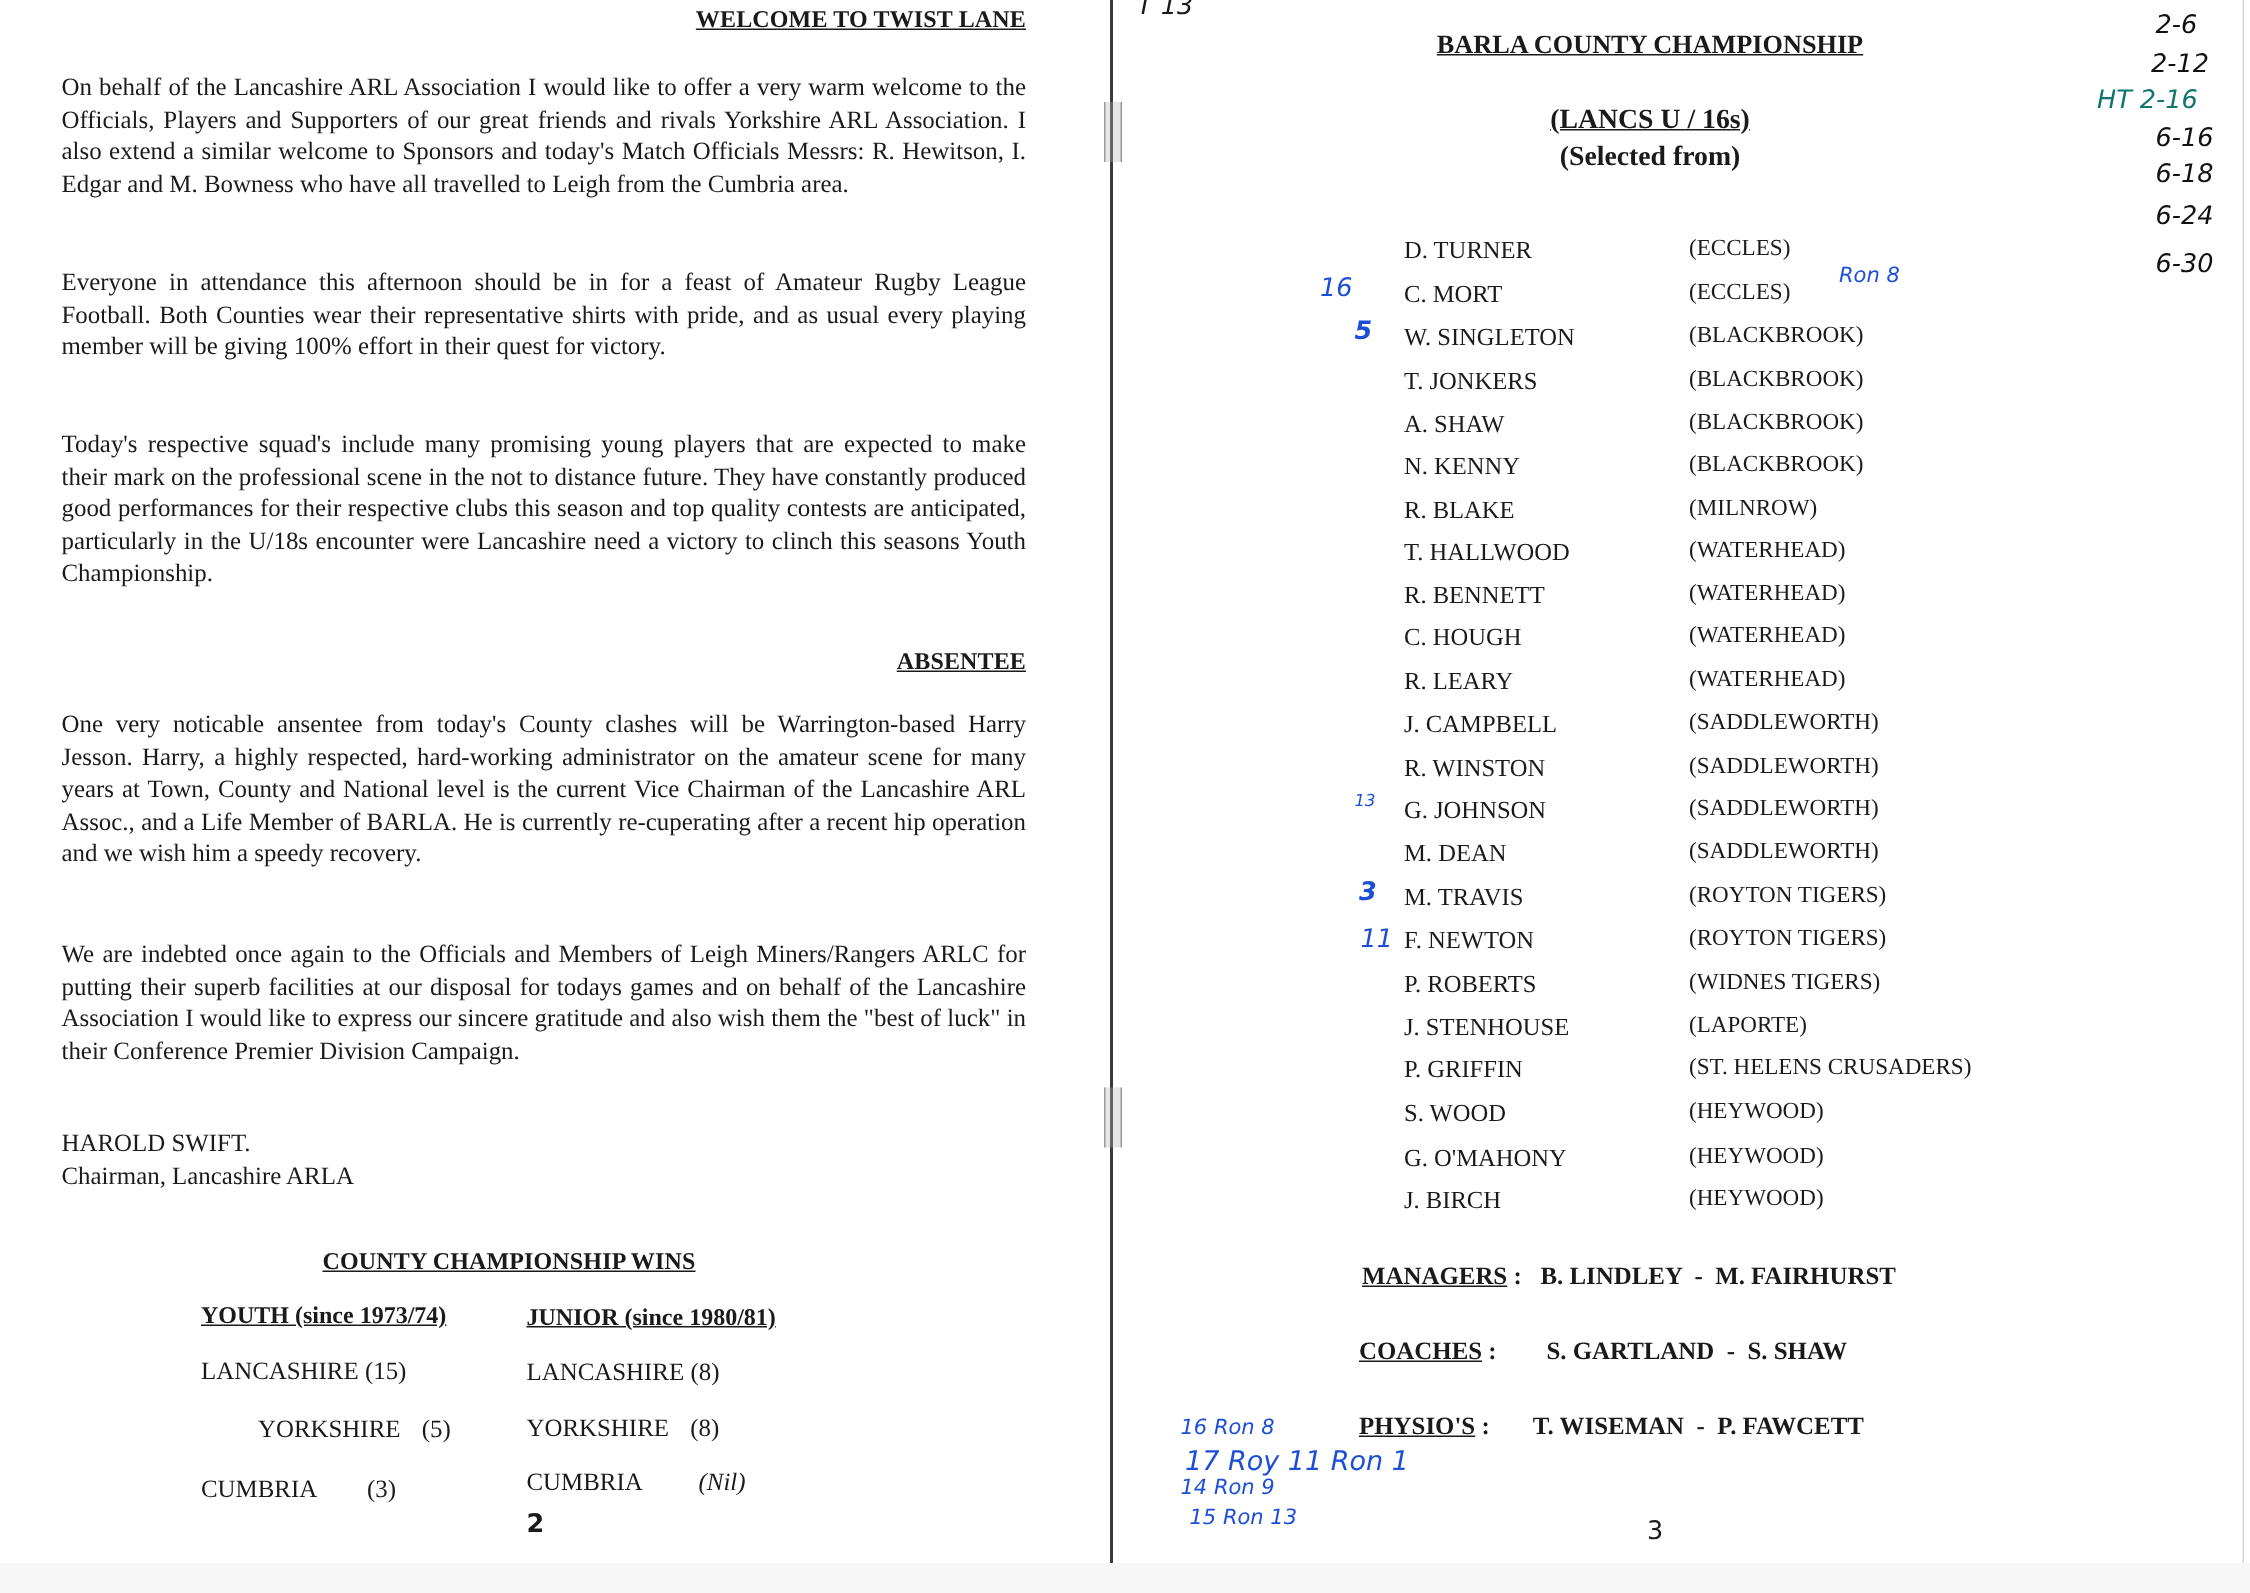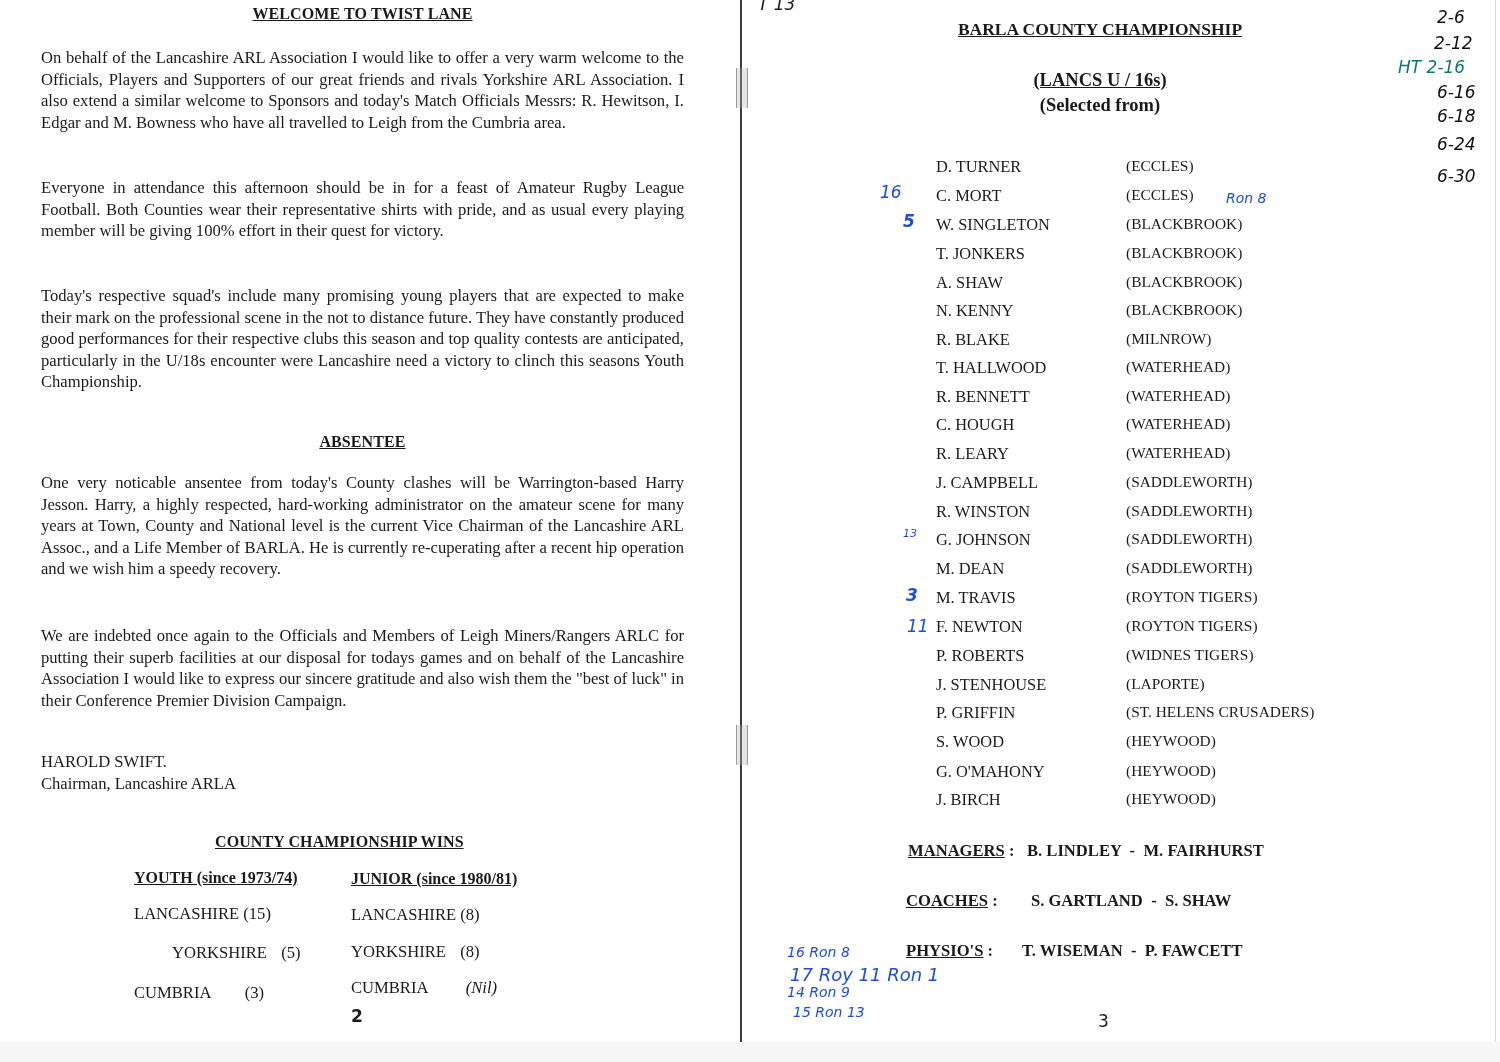--- a/index.html
+++ b/index.html
@@ -12,21 +12,21 @@
   .page { position: absolute; top: 0; height: 1042px; background: #fff; }
   .page-left { left: 0; width: 743px; border-bottom: 1px solid #d6d6d6; }
   .page-right { left: 743px; width: 752px; border-bottom: 1px solid #cfcfcf; border-right: 1px solid #d8d8d8; }
   .spine { position: absolute; left: 740px; top: 0; width: 2px; height: 1042px; background: #3a3a3a; }
   .staple { position: absolute; left: 736px; width: 10px; height: 40px; border-left: 1px solid #999; border-right: 1px solid #999; background: rgba(180,180,180,0.35); }
   .bottom-strip { position: absolute; left: 0; top: 1042px; width: 1500px; height: 20px; background: #f7f7f7; }
 
   .heading-u { font-weight: bold; text-decoration: underline; text-align: center; font-size: 16px; letter-spacing: 0.1px; }
   .para { position: absolute; left: 41px; width: 643px; font-size: 16.6px; line-height: 21.6px; text-align: justify; margin: 0; }
 
-  .abs { position: absolute; }
+  .abs { position: absolute; text-align: right; }
 
   .wins-head { position: absolute; font-size: 16px; font-weight: bold; text-decoration: underline; }
   .wins-row { position: absolute; font-size: 16.6px; }
 
   .title-right { position: absolute; left: 900px; width: 400px; text-align: center; font-weight: bold; }
   .player-row { position: absolute; left: 936px; font-size: 16.4px; height: 22px; }
   .player-name { position: absolute; left: 0; white-space: nowrap; }
   .player-club { position: absolute; left: 190px; white-space: nowrap; font-size: 15.4px; }
 
   .staff-row { position: absolute; font-weight: bold; font-size: 16.6px; white-space: nowrap; }
@@ -200,21 +200,21 @@
   <span style="white-space:pre;">S. GARTLAND  -  S. SHAW</span>
 </div>
 <div class="staff-row" style="left:906px; top:941px;">
   <span class="staff-label">PHYSIO'S</span><span> : &nbsp;&nbsp;&nbsp;&nbsp;&nbsp;</span>
   <span style="white-space:pre;">T. WISEMAN  -  P. FAWCETT</span>
 </div>
 
 <div class="page-num" style="left:1098px; top:1011px; font-family:'DejaVu Sans', sans-serif;">3</div>
 
 <div class="hand" style="left:758px; top:-6px; color:#1a1a1a;">T 13</div>
-<div class="hand" style="left:1226px; top:190px; font-size:14px;">Ron 8</div>
+<div class="hand" style="left:1226px; top:176px; font-size:14px;">Ron 8</div>
 
 <div class="hand" style="left:880px; top:182px;">16</div>
 <div class="hand" style="left:903px; top:211px; font-weight:bold;">5</div>
 <div class="hand" style="left:903px; top:527px; font-size:11px;">13</div>
 <div class="hand" style="left:906px; top:585px; font-weight:bold;">3</div>
 <div class="hand" style="left:907px; top:616px;">11</div>
 
 <div class="hand" style="left:1437px; top:7px; color:#111;">2-6</div>
 <div class="hand" style="left:1434px; top:33px; color:#111;">2-12</div>
 <div class="hand" style="left:1398px; top:57px; color:#0f766e;">HT 2-16</div>

